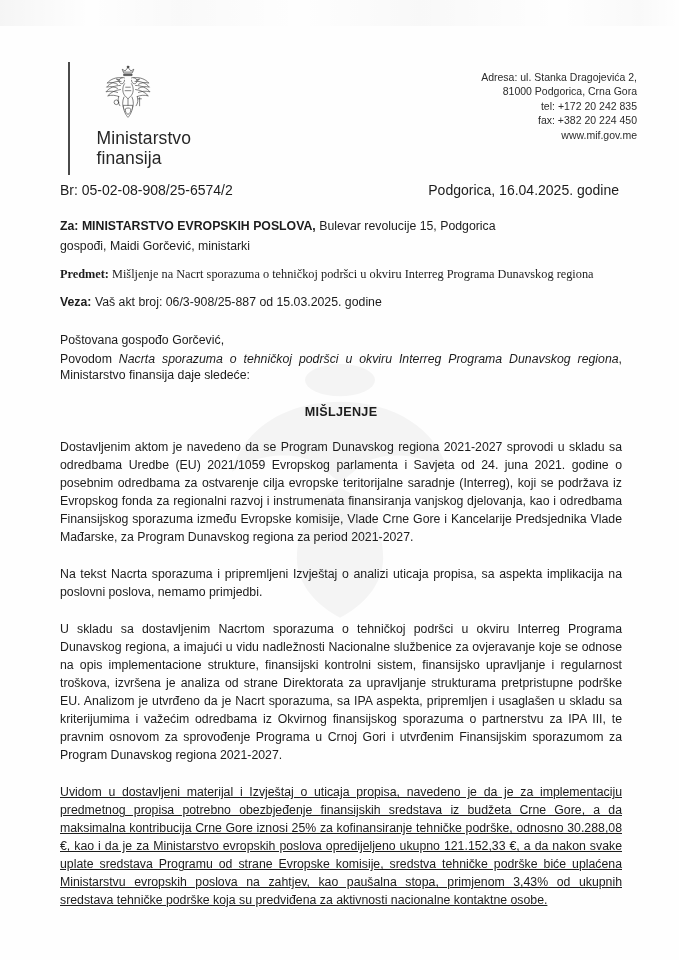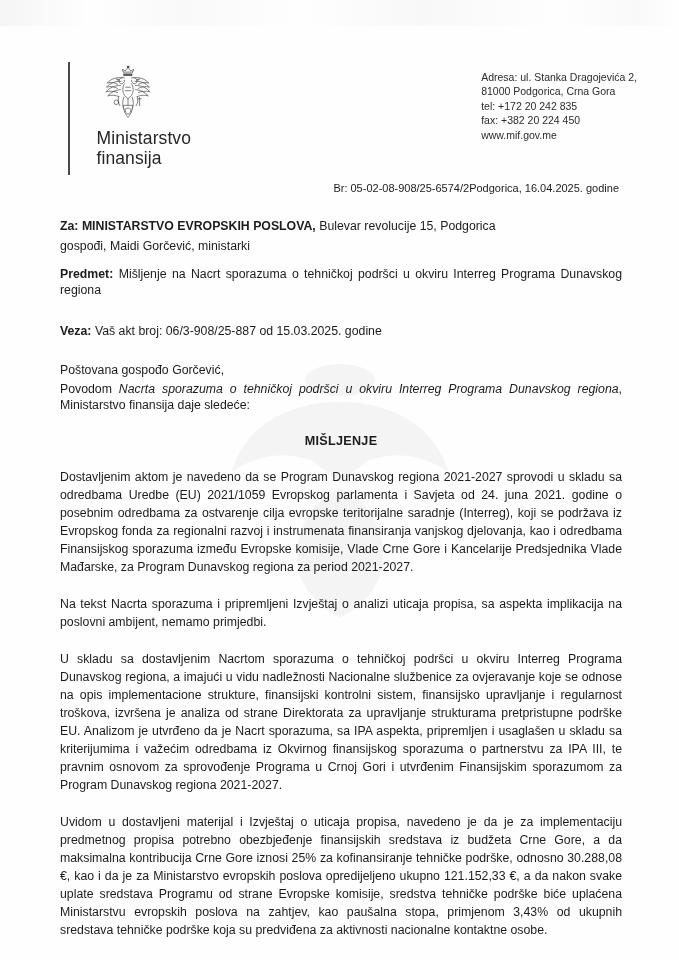--- a/index.html
+++ b/index.html
@@ -80,35 +80,36 @@
     line-height: 20px;
     color: #262626;
     letter-spacing: 0.1px;
     white-space: pre-line;
   }
 
   .contact {
     position: absolute;
     right: 42px;
     top: 8px;
+    text-align: right;
     font-size: 10.5px;
     line-height: 14.4px;
     color: #2b2b2b;
   }
   .contact div { white-space: nowrap; }
 
   
   .meta-row {
     position: absolute;
     left: 60px;
     right: 42px;
     top: 182px;
     display: flex;
-    justify-content: flex-end;
-    font-size: 11px;
+    justify-content: space-between;
+    font-size: 14px;
     color: #1c1c1c;
   }
   .meta-place { margin-right: 18px; }
 
   
   .letter {
     position: absolute;
     left: 60px;
     top: 218px;
     width: 562px;
@@ -118,22 +119,23 @@
   }
   .addressee-line {
     margin-bottom: 3px;
   }
   .addressee-line.second { margin-bottom: 13px; }
   .field-label { font-weight: bold; }
   .org-name { font-weight: bold; }
 
   .subject {
     text-align: justify;
-    margin-bottom: 25px;
+    margin-bottom: 11px;
     line-height: 15.6px;
+    font-family: Liberation Serif, serif;
   }
   .relation {
     margin-bottom: 22px;
   }
 
   .salutation {
     margin-bottom: 2px;
   }
   .preamble {
     text-align: justify;
@@ -148,21 +150,21 @@
     font-size: 12.6px;
     letter-spacing: 0.3px;
     margin: 0 0 18px 0;
   }
 
   .para {
     text-align: justify;
     margin-bottom: 19px;
     line-height: 18px;
   }
-  .para:last-child { margin-bottom: 0; }
+  .para:last-child { margin-bottom: 0; text-decoration: underline; }
 </style>
 </head>
 <body>
 
 <div class="page">
 
   <div class="scan-noise"></div>
 
   <div class="watermark">
     <svg viewBox="0 0 100 110" width="270" height="300" aria-hidden="true">
@@ -256,18 +258,18 @@
 
     <div class="salutation">Poštovana gospođo Gorčević,</div>
 
     <div class="preamble">
       <span>Povodom </span><em>Nacrta sporazuma o tehničkoj podršci u okviru Interreg Programa Dunavskog regiona</em><span>, Ministarstvo finansija daje sledeće:</span>
     </div>
 
     <div class="opinion-title">MIŠLJENJE</div>
 
     <div class="para">Dostavljenim aktom je navedeno da se Program Dunavskog regiona 2021-2027 sprovodi u skladu sa odredbama Uredbe (EU) 2021/1059 Evropskog parlamenta i Savjeta od 24. juna 2021. godine o posebnim odredbama za ostvarenje cilja evropske teritorijalne saradnje (Interreg), koji se podržava iz Evropskog fonda za regionalni razvoj i instrumenata finansiranja vanjskog djelovanja, kao i odredbama Finansijskog sporazuma između Evropske komisije, Vlade Crne Gore i Kancelarije Predsjednika Vlade Mađarske, za Program Dunavskog regiona za period 2021-2027.</div>
-    <div class="para">Na tekst Nacrta sporazuma i pripremljeni Izvještaj o analizi uticaja propisa, sa aspekta implikacija na poslovni ambijent, nemamo primjedbi.</div>
+    <div class="para">Na tekst Nacrta sporazuma i pripremljeni Izvještaj o analizi uticaja propisa, sa aspekta implikacija na poslovni poslova, nemamo primjedbi.</div>
     <div class="para">U skladu sa dostavljenim Nacrtom sporazuma o tehničkoj podršci u okviru Interreg Programa Dunavskog regiona, a imajući u vidu nadležnosti Nacionalne službenice za ovjeravanje koje se odnose na opis implementacione strukture, finansijski kontrolni sistem, finansijsko upravljanje i regularnost troškova, izvršena je analiza od strane Direktorata za upravljanje strukturama pretpristupne podrške EU. Analizom je utvrđeno da je Nacrt sporazuma, sa IPA aspekta, pripremljen i usaglašen u skladu sa kriterijumima i važećim odredbama iz Okvirnog finansijskog sporazuma o partnerstvu za IPA III, te pravnim osnovom za sprovođenje Programa u Crnoj Gori i utvrđenim Finansijskim sporazumom za Program Dunavskog regiona 2021-2027.</div>
     <div class="para">Uvidom u dostavljeni materijal i Izvještaj o uticaja propisa, navedeno je da je za implementaciju predmetnog propisa potrebno obezbjeđenje finansijskih sredstava iz budžeta Crne Gore, a da maksimalna kontribucija Crne Gore iznosi 25% za kofinansiranje tehničke podrške, odnosno 30.288,08 €, kao i da je za Ministarstvo evropskih poslova opredijeljeno ukupno 121.152,33 €, a da nakon svake uplate sredstava Programu od strane Evropske komisije, sredstva tehničke podrške biće uplaćena Ministarstvu evropskih poslova na zahtjev, kao paušalna stopa, primjenom 3,43% od ukupnih sredstava tehničke podrške koja su predviđena za aktivnosti nacionalne kontaktne osobe.</div>
 
   </div>
 </div>
 
 </body></html>

